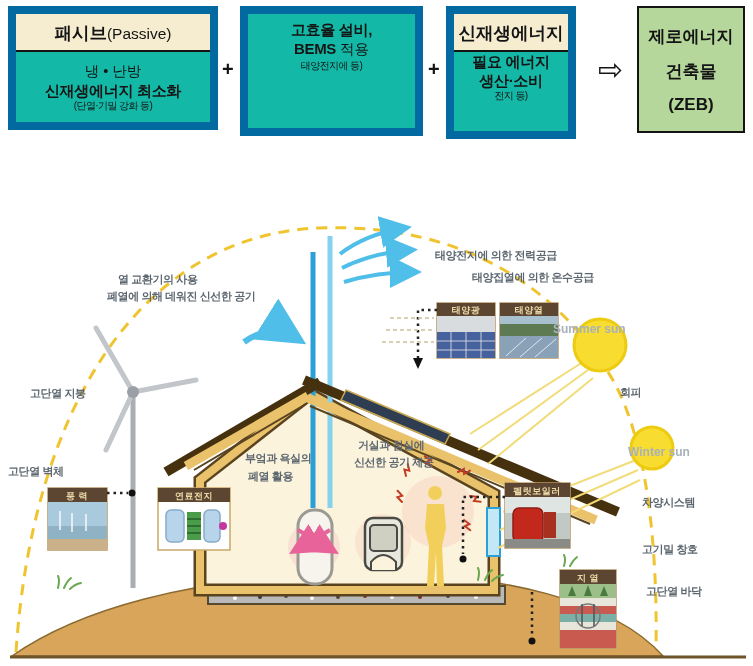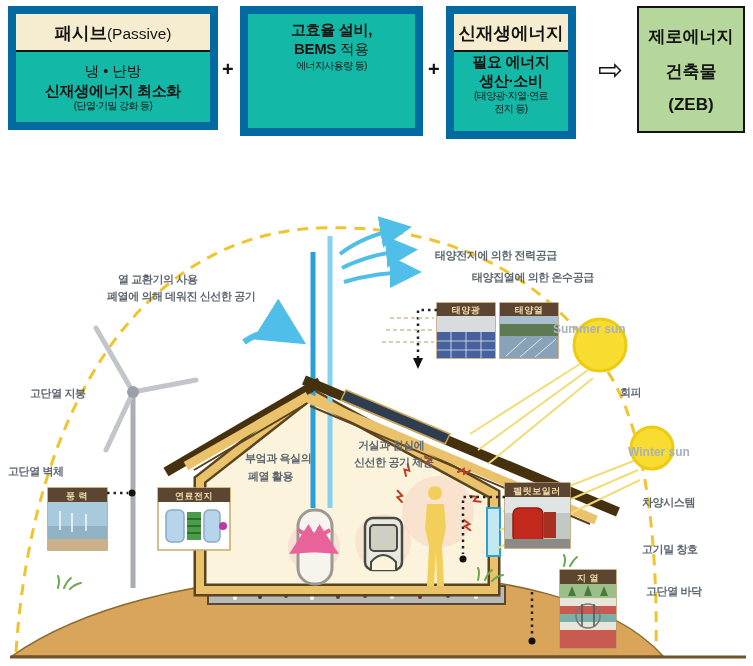--- a/index.html
+++ b/index.html
@@ -43,34 +43,33 @@
       <div class="b-small">(단열·기밀 강화 등)</div>
     </div>
   </div>
 
   <div class="plus" style="left:222px;top:58px;">+</div>
 
   <div class="fbox" style="left:240px;top:6px;width:183px;height:130px;">
     <div class="body" style="padding-top:6px;">
       <div class="b-big">고효율 설비,</div>
       <div><span class="b-big">BEMS</span><span class="b-norm"> 적용</span></div>
-      <div class="b-small">에너지사용량 등)</div>
+      <div class="b-small">태양전지에 등)</div>
     </div>
   </div>
 
   <div class="plus" style="left:428px;top:58px;">+</div>
 
   <div class="fbox" style="left:446px;top:6px;width:130px;height:133px;">
     <div class="hd">
       <span class="ko">신재생에너지</span>
     </div>
     <div class="body" style="">
       <div class="b-big">필요 에너지</div>
       <div class="b-big">생산·소비</div>
-      <div class="b-small">(태양광·지열·연료</div>
       <div class="b-small">전지 등)</div>
     </div>
   </div>
 
   <div class="flow-arrow" style="left:598px;top:52px;">⇨</div>
 
   <div class="result">
     <div>제로에너지</div>
     <div>건축물</div>
     <div>(ZEB)</div>

